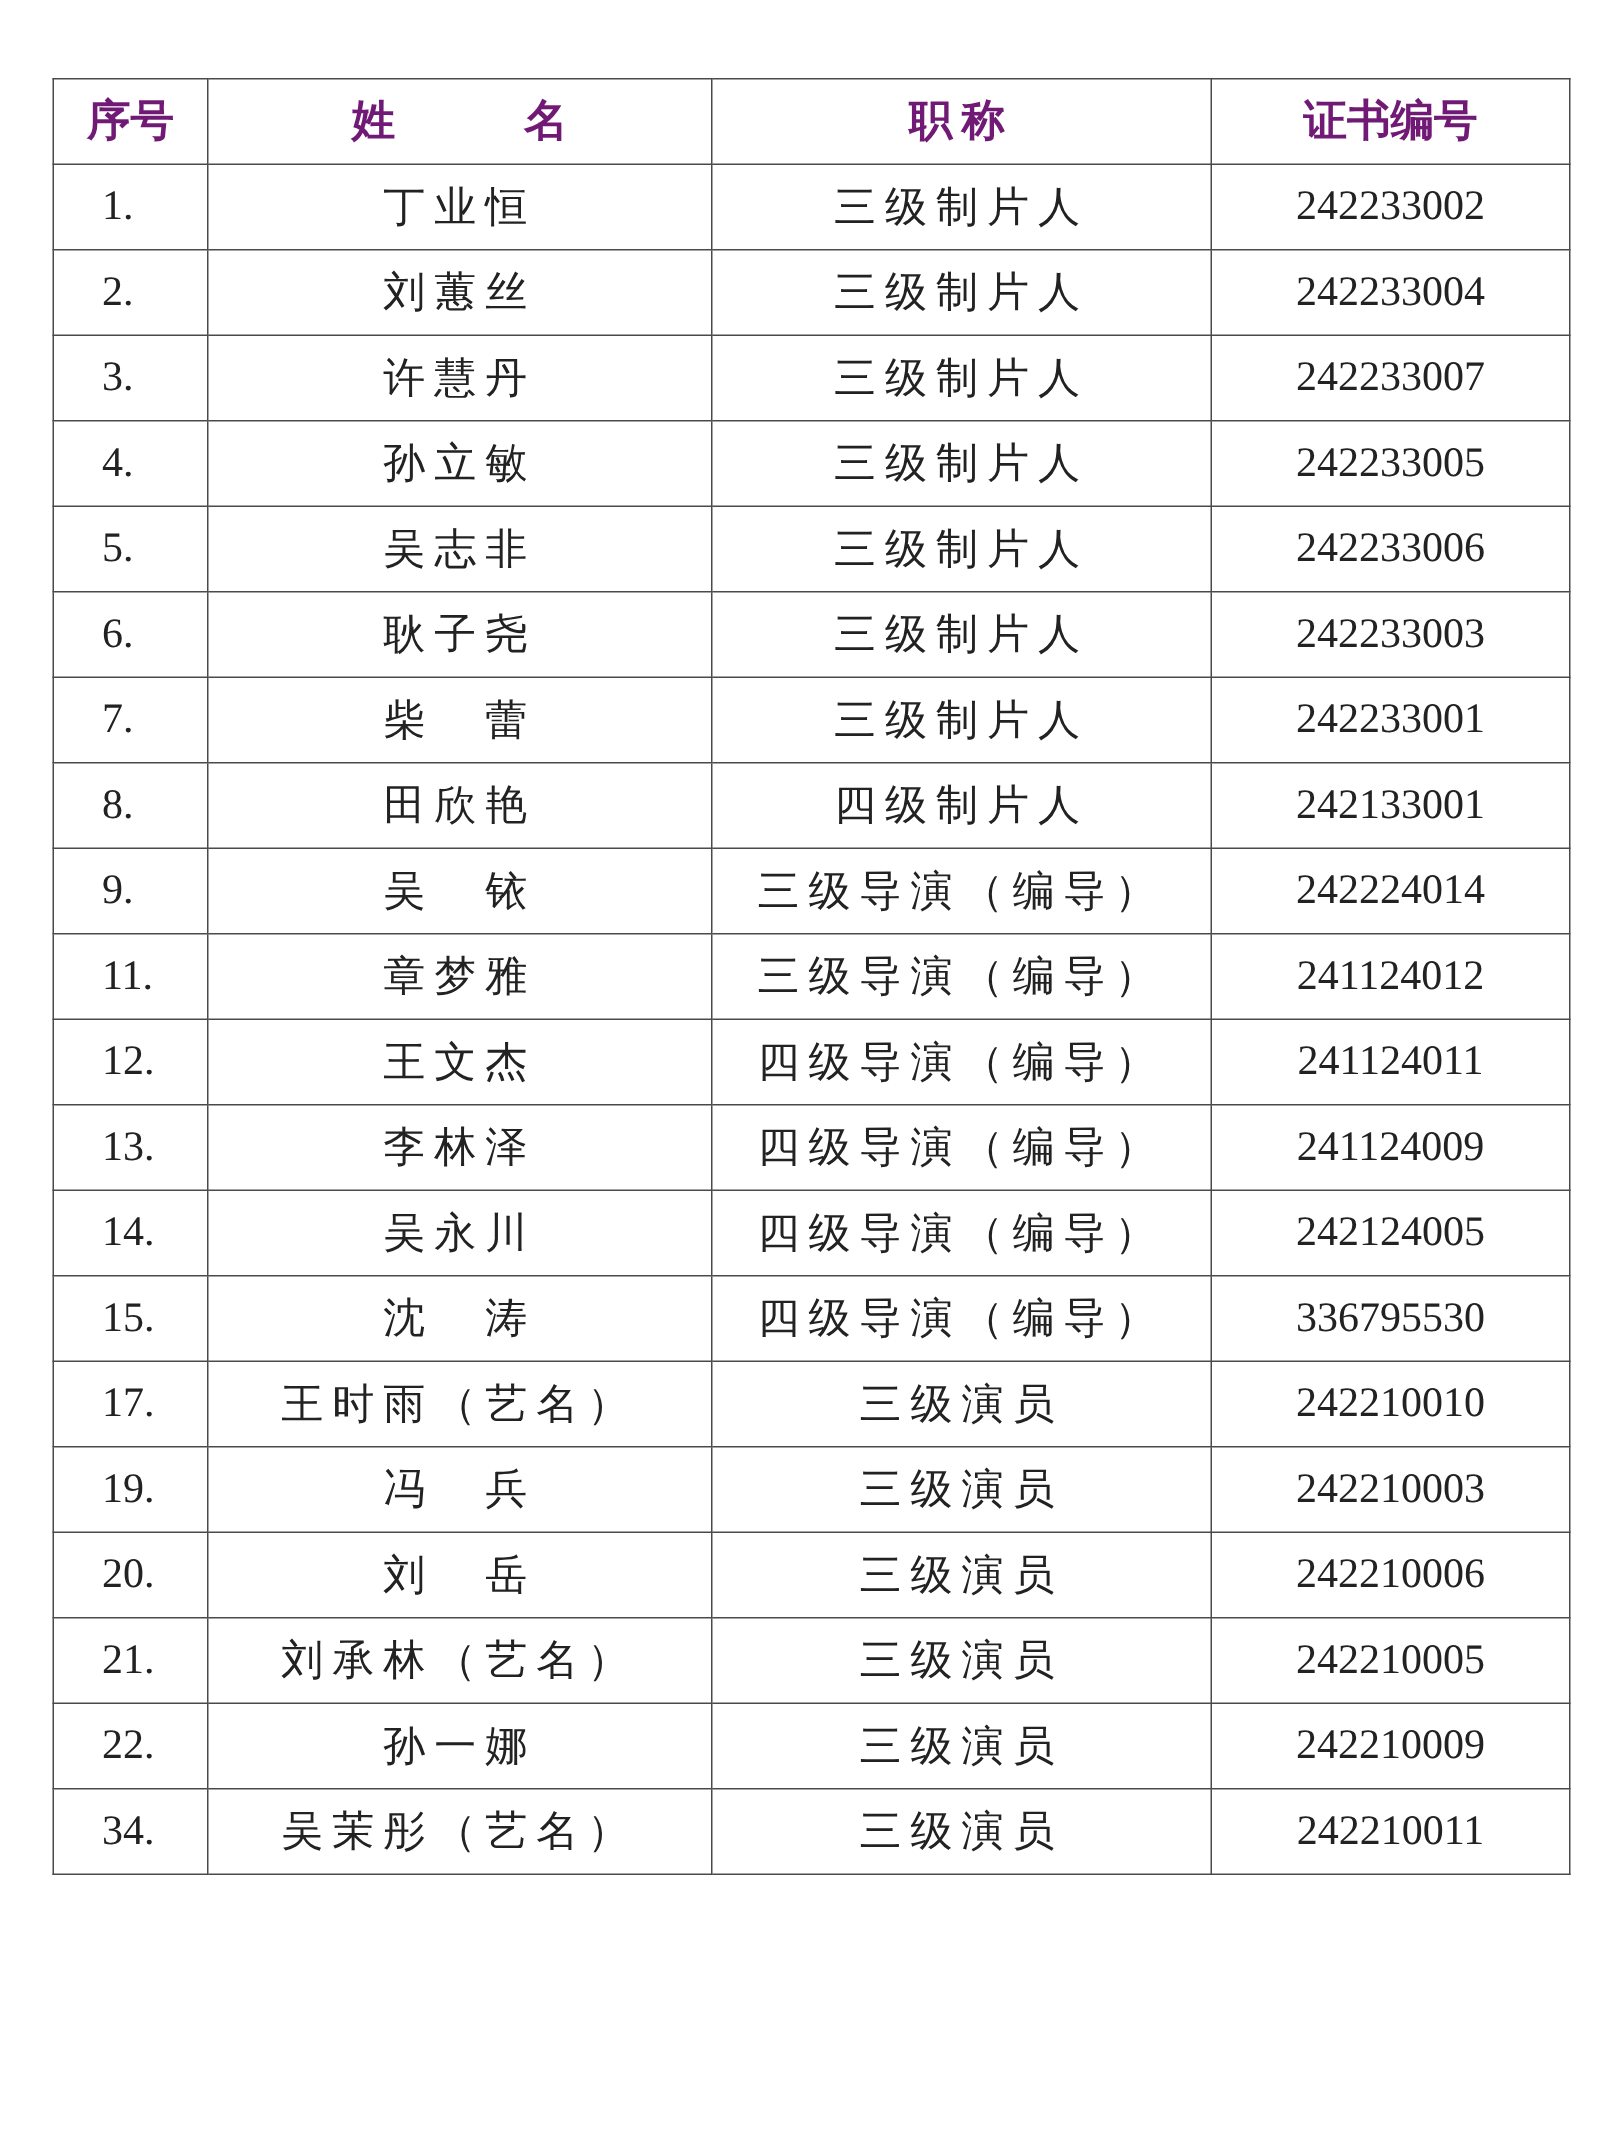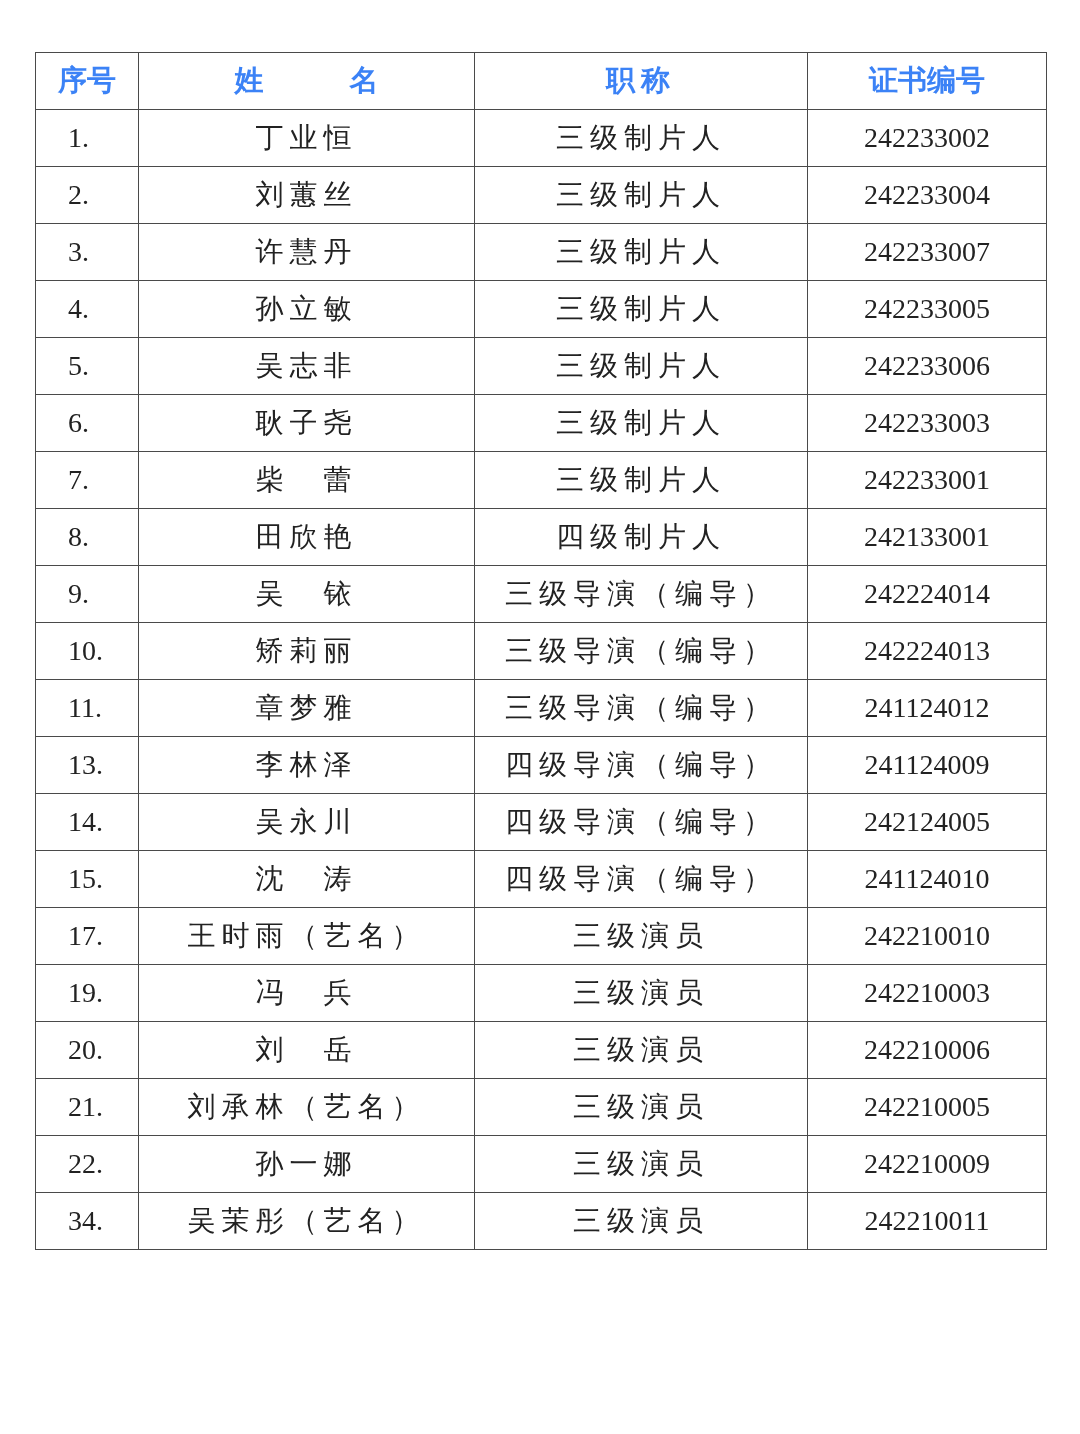--- a/index.html
+++ b/index.html
@@ -10,21 +10,21 @@
     width: 1011px;
   }
   .tbl td, .tbl th {
     border: 1.5px solid #4a4a4a;
     padding: 0; text-align: center; vertical-align: middle;
     color: #222222;
   }
   .tbl th {
     height: 56px;
     font-family: "DejaVu Sans", sans-serif;
-    font-weight: bold; font-size: 29px; color: #3b82f6;
+    font-weight: bold; font-size: 29px; color: #701a75;
   }
   .tbl td { height: 56px; font-size: 28px; }
   .c-no { width: 102px; font-family: "Liberation Serif", serif; text-align: left !important; }
   .c-no span { display: inline-block; padding-left: 32px; }
   .c-name { width: 335px; font-family: "DejaVu Serif", serif; letter-spacing: 6px; }
   .c-title { width: 332px; font-family: Liberation Serif, serif; letter-spacing: 6px; }
   .c-cert { width: 238px; font-family: "Liberation Serif", serif; font-size: 30px; }
   .hdr-spaced { letter-spacing: 38px; padding-left: 38px; }
 </style>
 </head>
@@ -88,48 +88,48 @@
         <td class="c-title"><span>四级制片人</span></td>
         <td class="c-cert"><span>242133001</span></td>
       </tr>
       <tr>
         <td class="c-no"><span>9.</span></td>
         <td class="c-name"><span>吴　铱</span></td>
         <td class="c-title"><span>三级导演（编导）</span></td>
         <td class="c-cert"><span>242224014</span></td>
       </tr>
       <tr>
-        <td class="c-no"><span>10.</span></td>
-        <td class="c-name"><span>矫莉丽</span></td>
-        <td class="c-title"><span>三级导演（编导）</span></td>
-        <td class="c-cert"><span>242224013</span></td>
-      </tr>
-      <tr>
         <td class="c-no"><span>11.</span></td>
         <td class="c-name"><span>章梦雅</span></td>
         <td class="c-title"><span>三级导演（编导）</span></td>
         <td class="c-cert"><span>241124012</span></td>
+      </tr>
+      <tr>
+        <td class="c-no"><span>12.</span></td>
+        <td class="c-name"><span>王文杰</span></td>
+        <td class="c-title"><span>四级导演（编导）</span></td>
+        <td class="c-cert"><span>241124011</span></td>
       </tr>
       <tr>
         <td class="c-no"><span>13.</span></td>
         <td class="c-name"><span>李林泽</span></td>
         <td class="c-title"><span>四级导演（编导）</span></td>
         <td class="c-cert"><span>241124009</span></td>
       </tr>
       <tr>
         <td class="c-no"><span>14.</span></td>
         <td class="c-name"><span>吴永川</span></td>
         <td class="c-title"><span>四级导演（编导）</span></td>
         <td class="c-cert"><span>242124005</span></td>
       </tr>
       <tr>
         <td class="c-no"><span>15.</span></td>
         <td class="c-name"><span>沈　涛</span></td>
         <td class="c-title"><span>四级导演（编导）</span></td>
-        <td class="c-cert"><span>241124010</span></td>
+        <td class="c-cert"><span>336795530</span></td>
       </tr>
       <tr>
         <td class="c-no"><span>17.</span></td>
         <td class="c-name"><span>王时雨（艺名）</span></td>
         <td class="c-title"><span>三级演员</span></td>
         <td class="c-cert"><span>242210010</span></td>
       </tr>
       <tr>
         <td class="c-no"><span>19.</span></td>
         <td class="c-name"><span>冯　兵</span></td>

